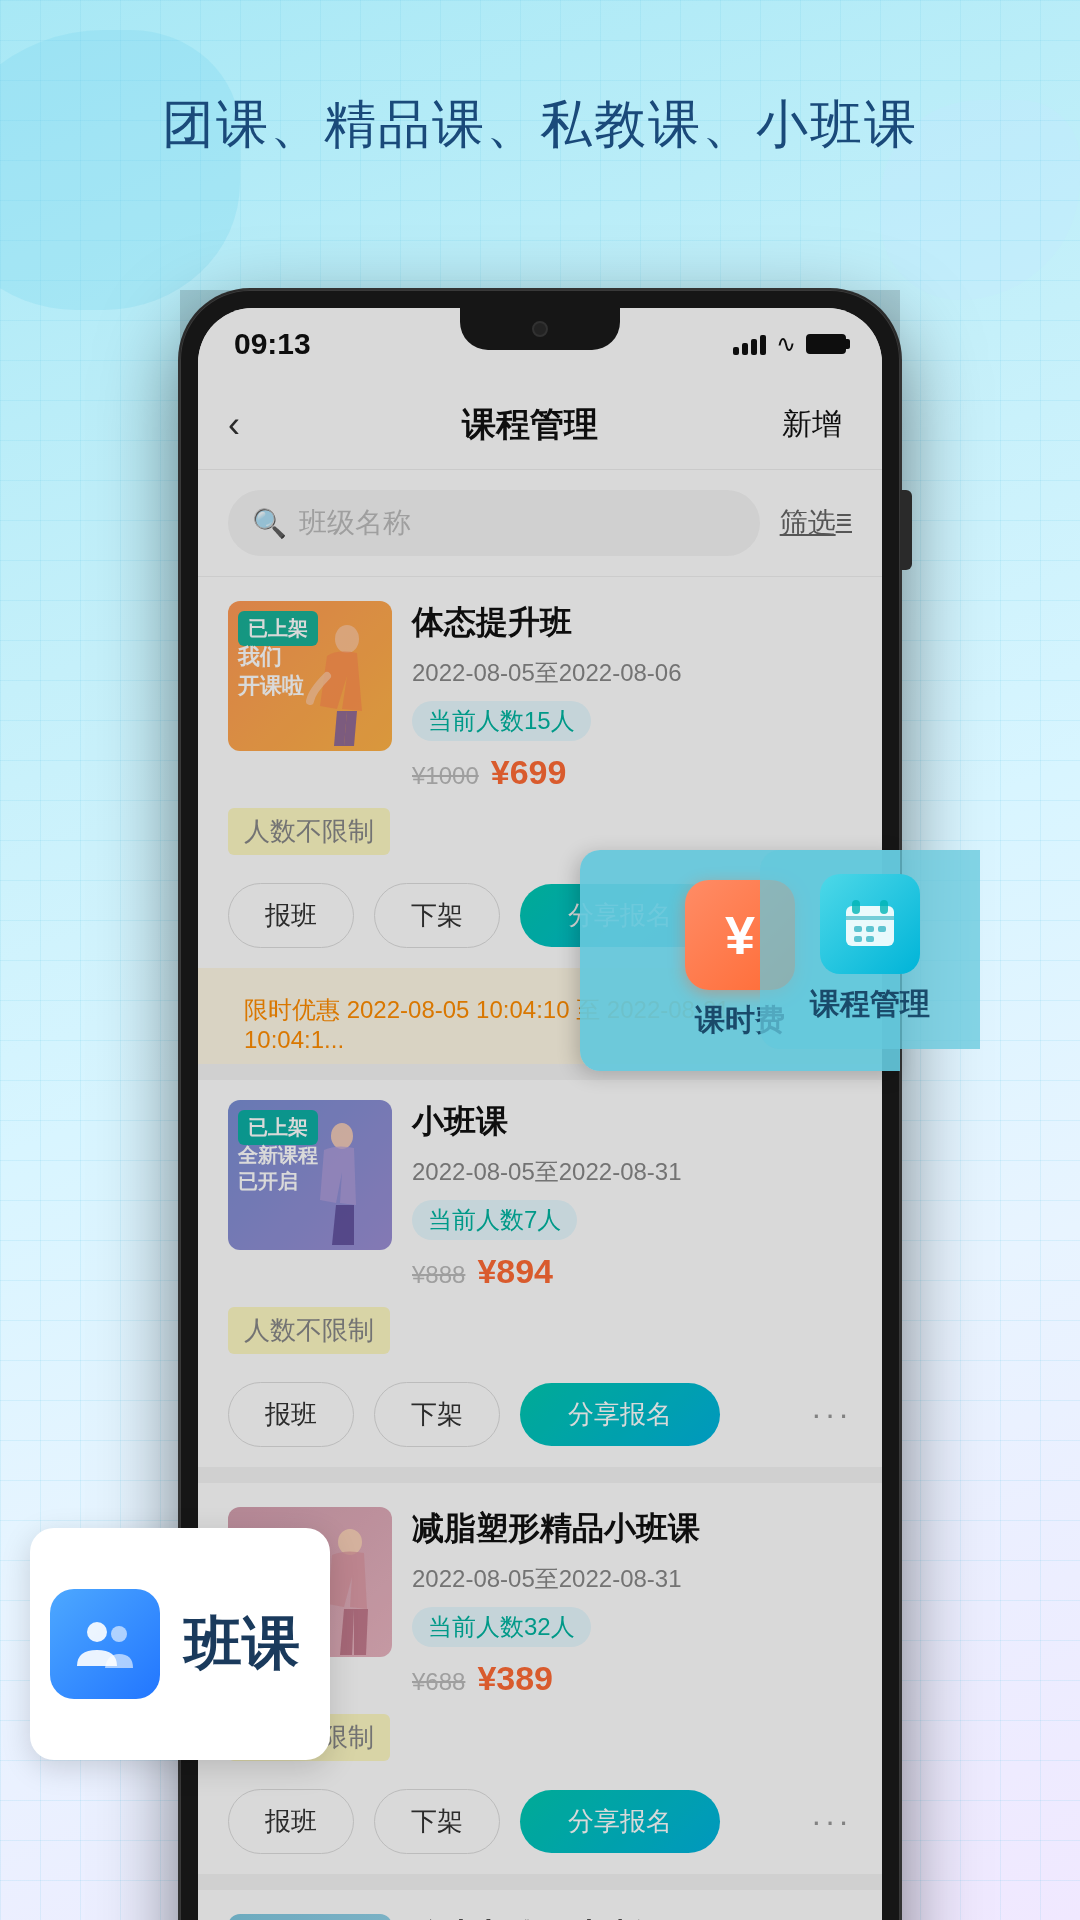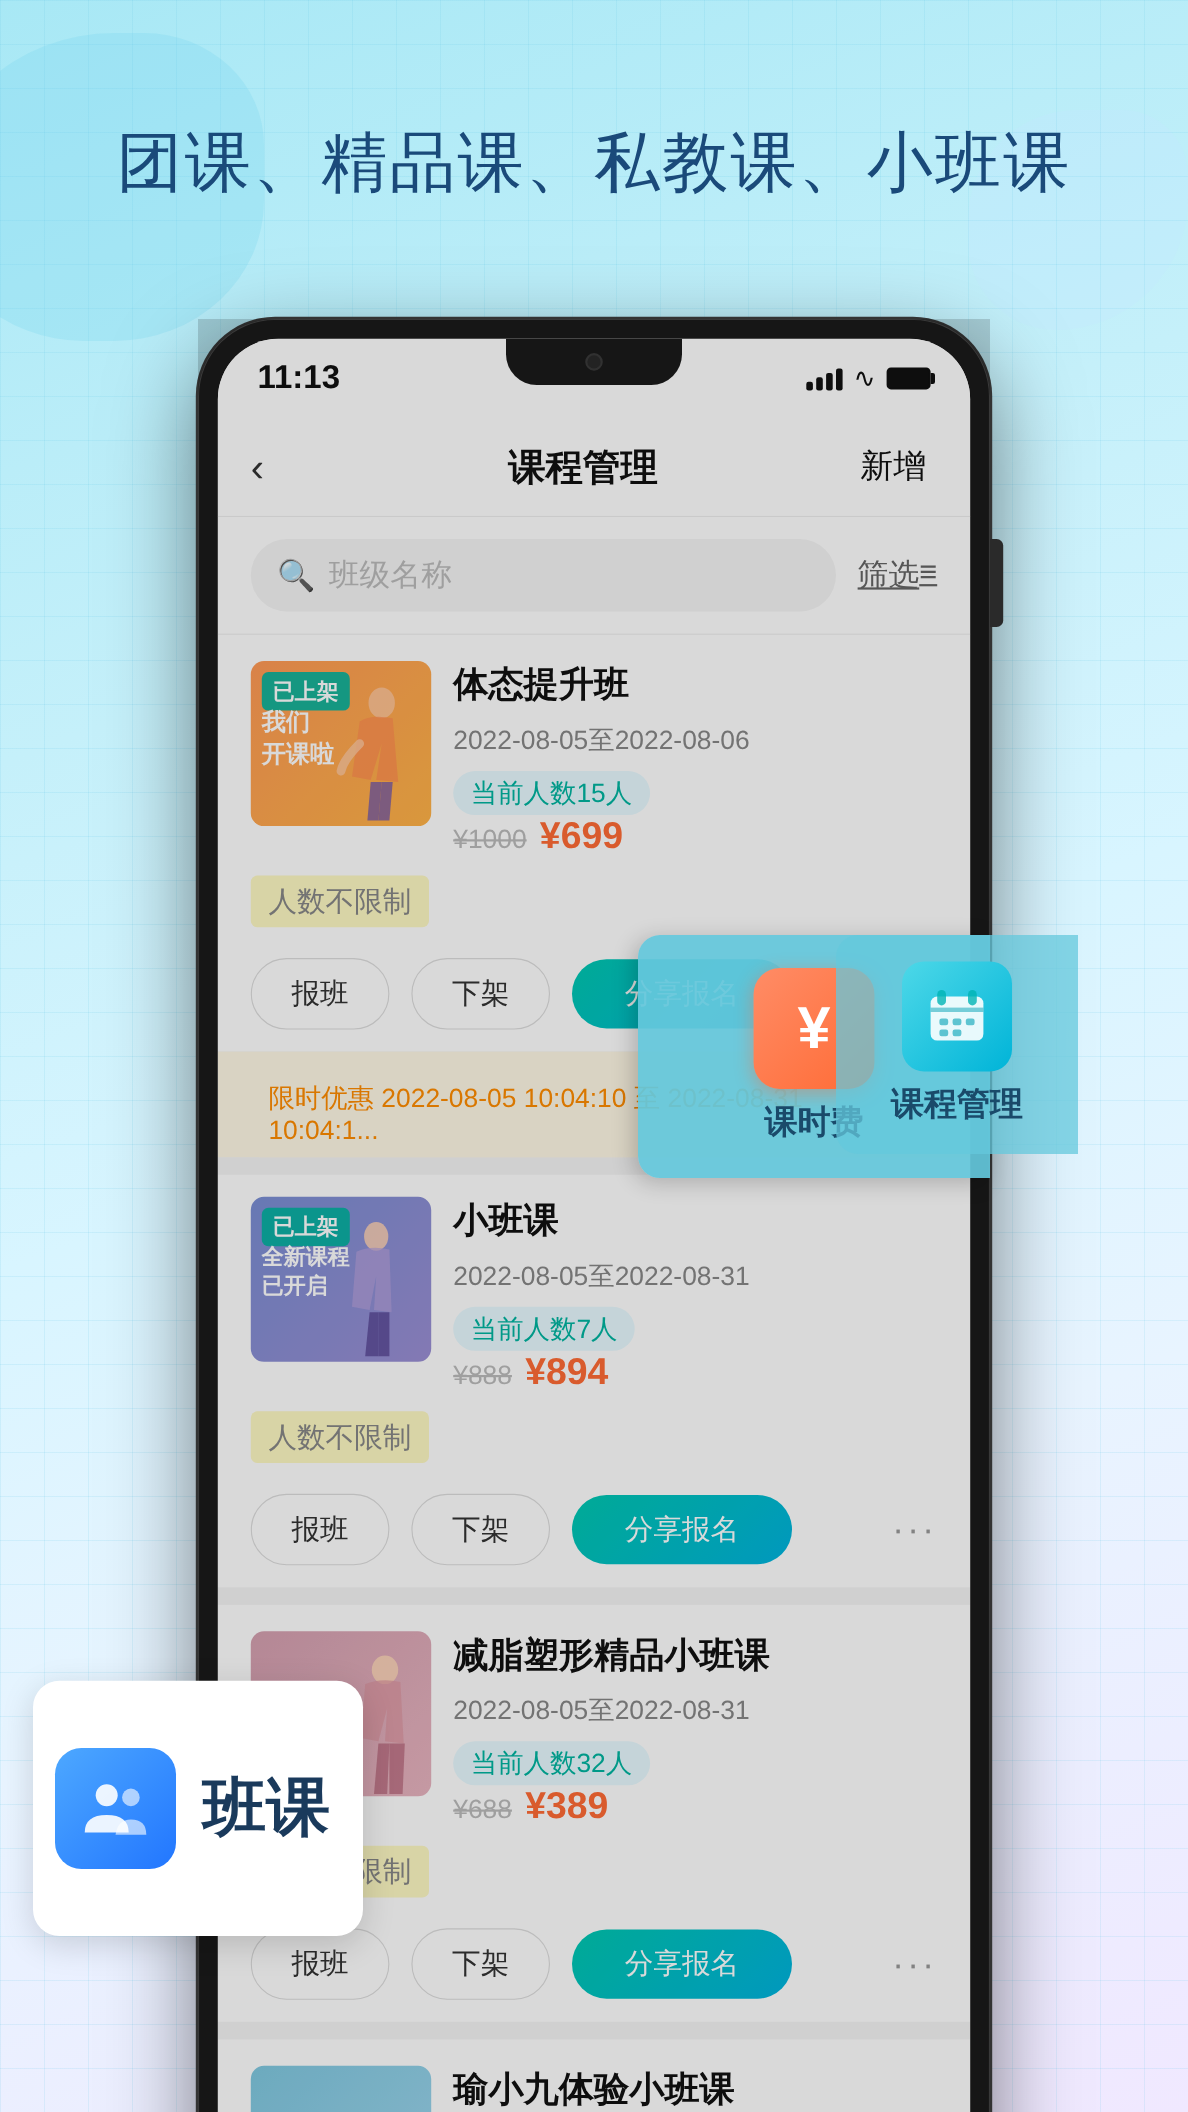--- a/index.html
+++ b/index.html
@@ -41,24 +41,24 @@
     }
 
     .main-title {
       font-size: 96px;
       font-weight: 900;
       color: #1a3a5c;
       letter-spacing: 4px;
     }
 
     .sub-title {
-      font-size: 60px;
+      font-size: 52px;
       font-weight: 500;
       color: #1a4a7a;
-      margin-top: 28px;
+      margin-top: 10px;
       letter-spacing: 2px;
     }
 
     
     .phone-container {
       position: absolute;
       top: 290px;
       left: 50%;
       transform: translateX(-50%);
       width: 720px;
@@ -362,20 +362,21 @@
       margin-bottom: 12px;
     }
 
     .course-students {
       display: inline-block;
       background: #e8faff;
       color: #00b4a0;
       font-size: 24px;
       padding: 4px 16px;
       border-radius: 20px;
+      margin-bottom: 12px;
       text-align: right;
     }
 
     .course-price {
       display: flex;
       align-items: baseline;
       gap: 12px;
     }
 
     .price-original {
@@ -579,21 +580,21 @@
 
 <div class="header-text">
   <div class="sub-title">团课、精品课、私教课、小班课</div>
 </div>
 
 <div class="phone-container">
   <div class="phone-frame">
     <div class="phone-screen">
 
       <div class="status-bar">
-        <span class="status-time">11:13</span>
+        <span class="status-time">09:13</span>
         <div class="notch">
           <div class="camera-dot"></div>
         </div>
         <div class="status-icons">
           <div class="signal-bars">
             <span style="height:8px"></span>
             <span style="height:12px"></span>
             <span style="height:16px"></span>
             <span style="height:20px"></span>
           </div>

